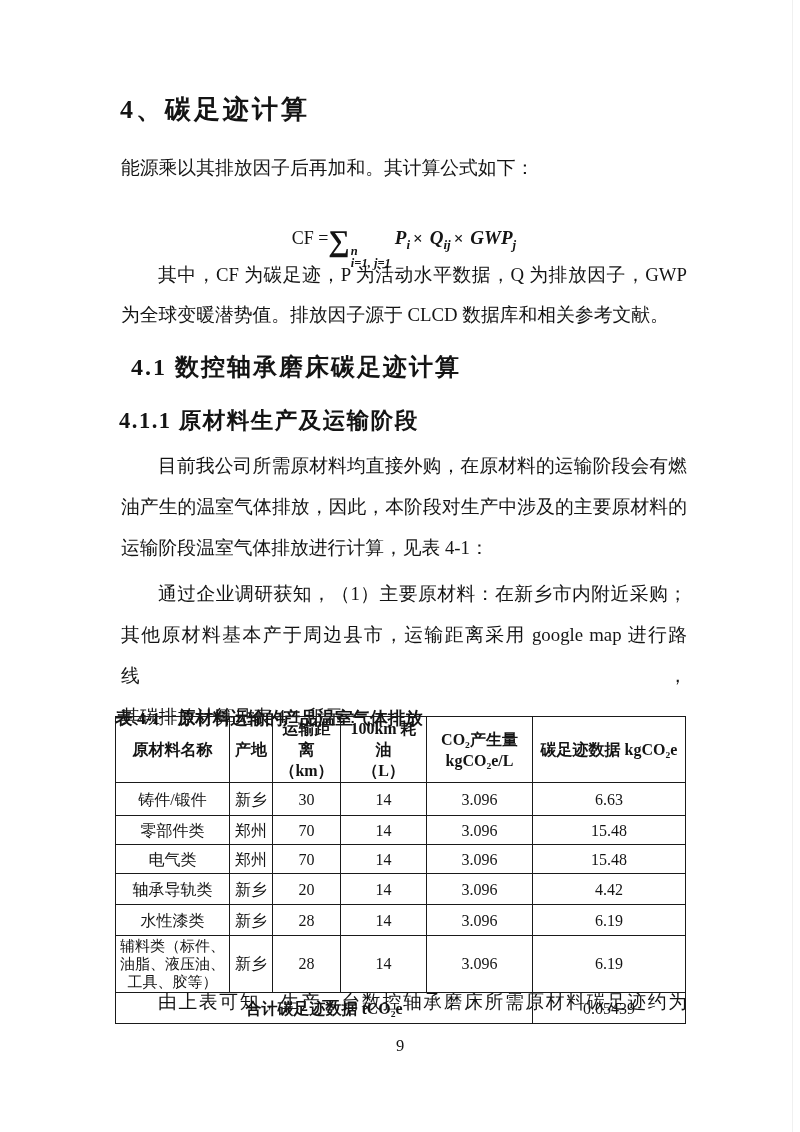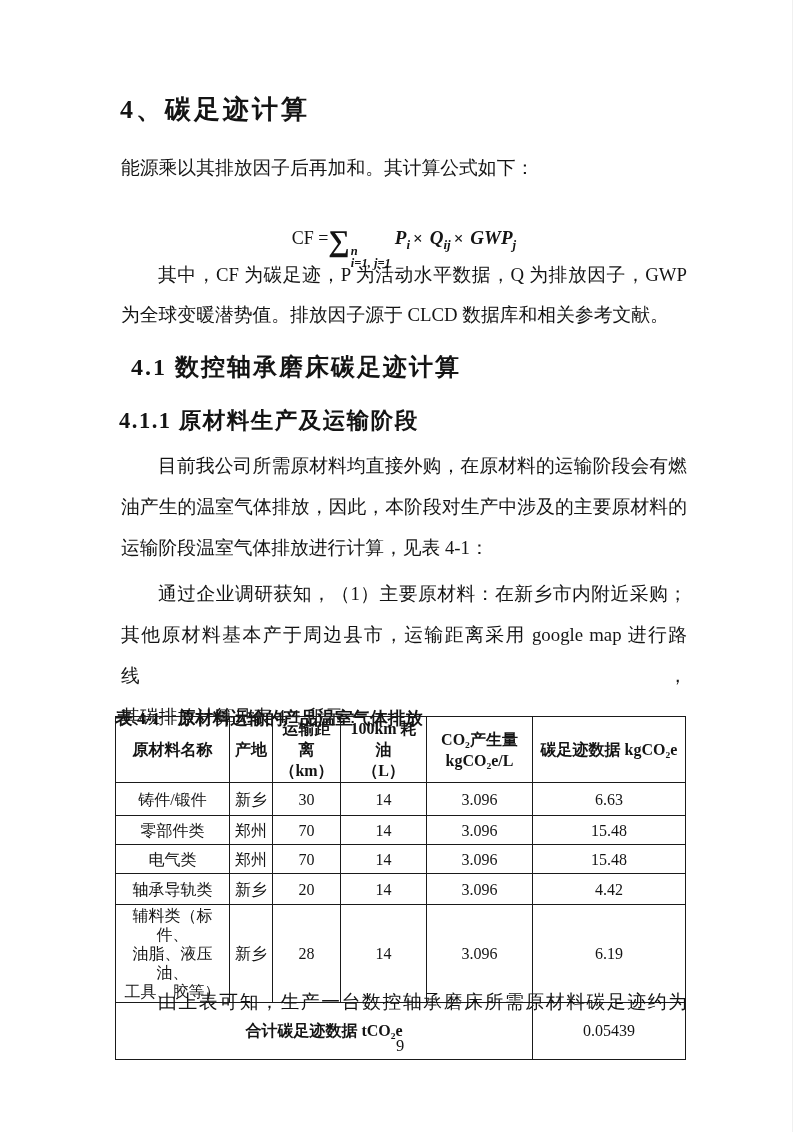--- a/index.html
+++ b/index.html
@@ -138,20 +138,28 @@
       </tr>
       <tr>
         <td class="c-mat">轴承导轨类</td>
         <td>新乡</td>
         <td>20</td>
         <td>14</td>
         <td>3.096</td>
         <td>4.42</td>
       </tr>
       <tr>
+        <td class="c-mat">水性漆类</td>
+        <td>新乡</td>
+        <td>28</td>
+        <td>14</td>
+        <td>3.096</td>
+        <td>6.19</td>
+      </tr>
+      <tr>
         <td class="c-mat">辅料类（标件、
 油脂、液压油、
 工具、胶等）</td>
         <td>新乡</td>
         <td>28</td>
         <td>14</td>
         <td>3.096</td>
         <td>6.19</td>
       </tr>
       <tr class="total-row">

